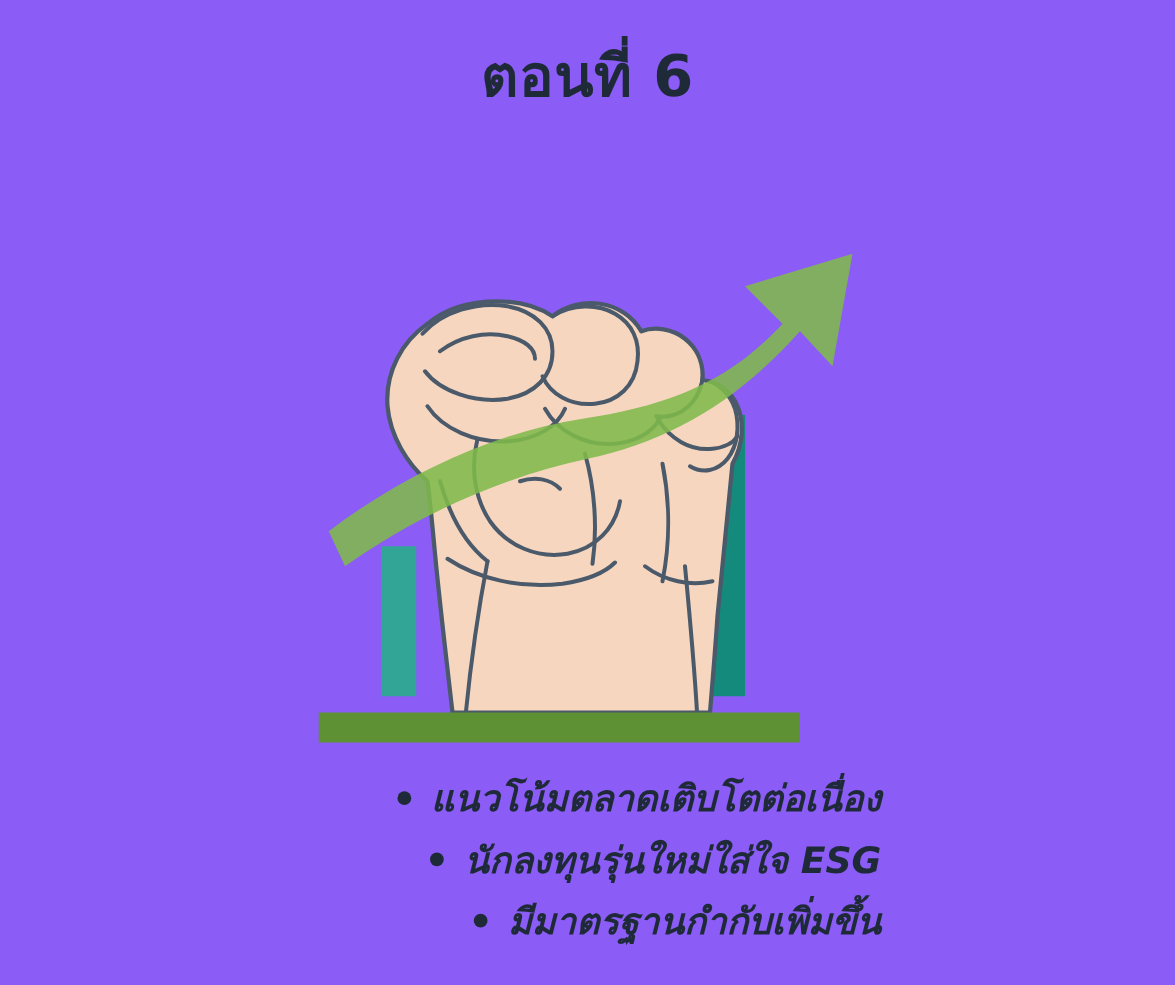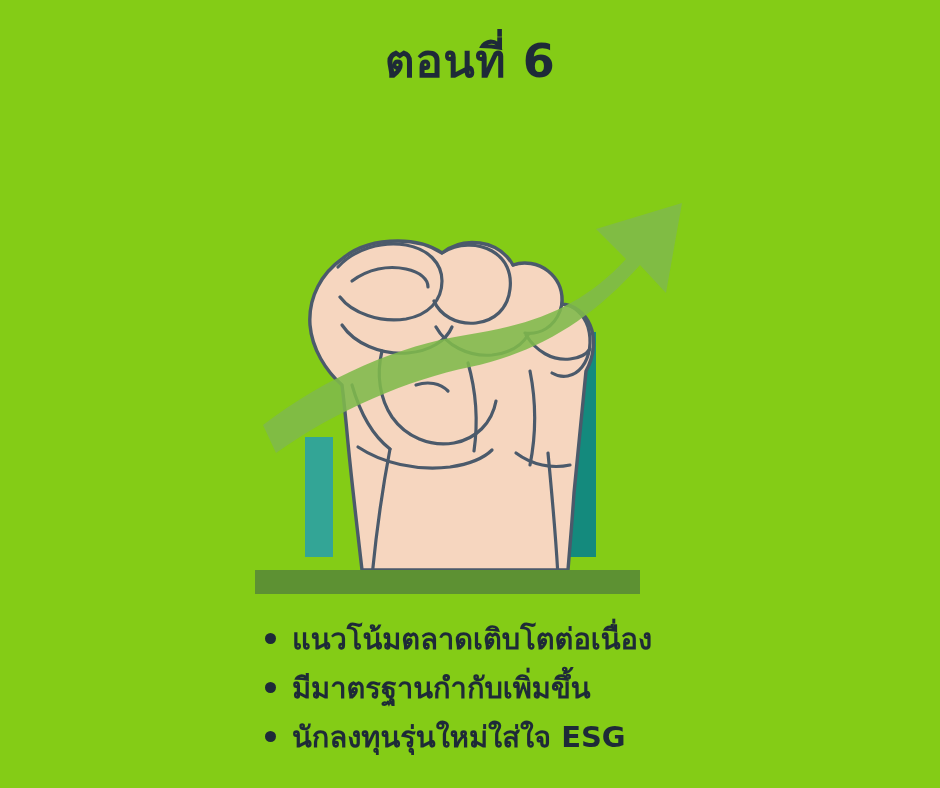--- a/index.html
+++ b/index.html
@@ -6,21 +6,21 @@
   html, body {
     margin: 0;
     padding: 0;
     background: #efe2d1;
   }
 
   #slide {
     position: relative;
     width: 940px;
     height: 788px;
-    background: #84cc16;
+    background: #8b5cf6;
     overflow: hidden;
     font-family: "DejaVu Sans", "Liberation Sans", sans-serif;
   }
 
   
   #heading {
     position: absolute;
     left: 0;
     top: 36px;
     width: 940px;
@@ -62,25 +62,26 @@
   #bullets {
     position: absolute;
     left: 0;
     top: 618px;
     width: 940px;
   }
 
   .bullet-row {
     display: flex;
     align-items: flex-start;
-    justify-content: flex-start;
+    justify-content: flex-end;
     width: 470px;
     margin: 0 auto 6px auto;
     padding-left: 30px;
     box-sizing: border-box;
+    font-style: italic;
   }
 
   .bullet-dot {
     flex: 0 0 auto;
     width: 11px;
     height: 11px;
     border-radius: 50%;
     background: #1e2a38;
     margin-top: 15px;
     margin-right: 16px;
@@ -208,21 +209,21 @@
     </svg>
   </div>
 
   <div id="bullets">
     <div class="bullet-row">
       <span class="bullet-dot"></span>
       <span class="bullet-text">แนวโน้มตลาดเติบโตต่อเนื่อง</span>
     </div>
     <div class="bullet-row">
       <span class="bullet-dot"></span>
-      <span class="bullet-text">มีมาตรฐานกำกับเพิ่มขึ้น</span>
+      <span class="bullet-text">นักลงทุนรุ่นใหม่ใส่ใจ ESG</span>
     </div>
     <div class="bullet-row">
       <span class="bullet-dot"></span>
-      <span class="bullet-text">นักลงทุนรุ่นใหม่ใส่ใจ ESG</span>
+      <span class="bullet-text">มีมาตรฐานกำกับเพิ่มขึ้น</span>
     </div>
   </div>
 
 </div>
 
 </body></html>

